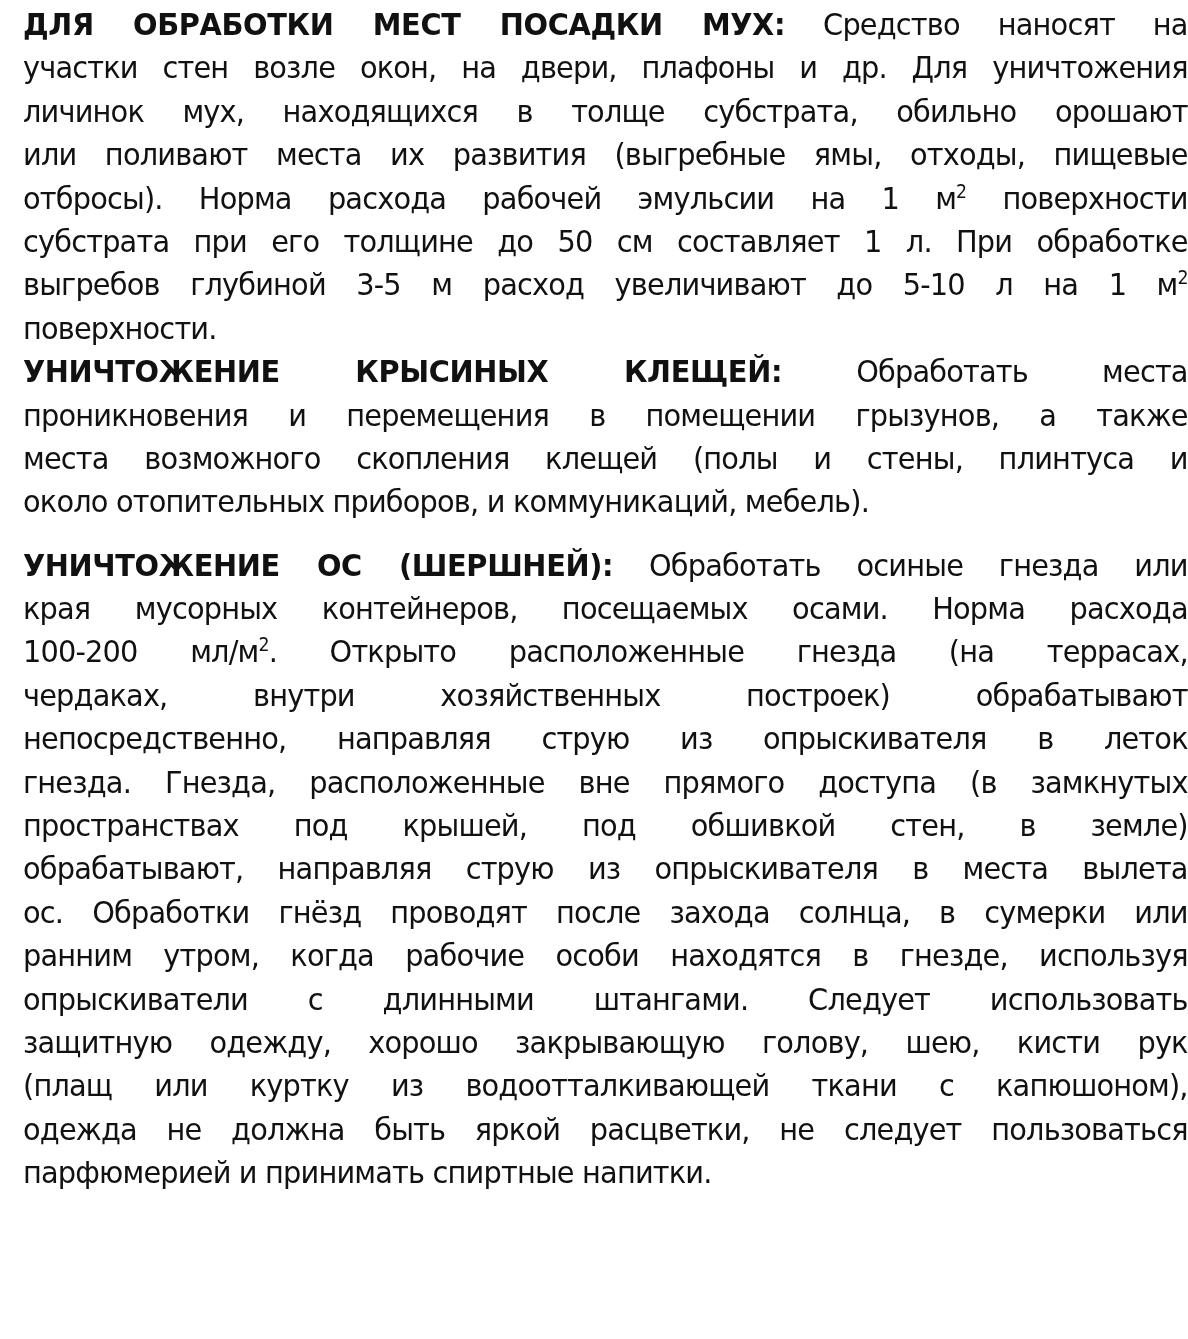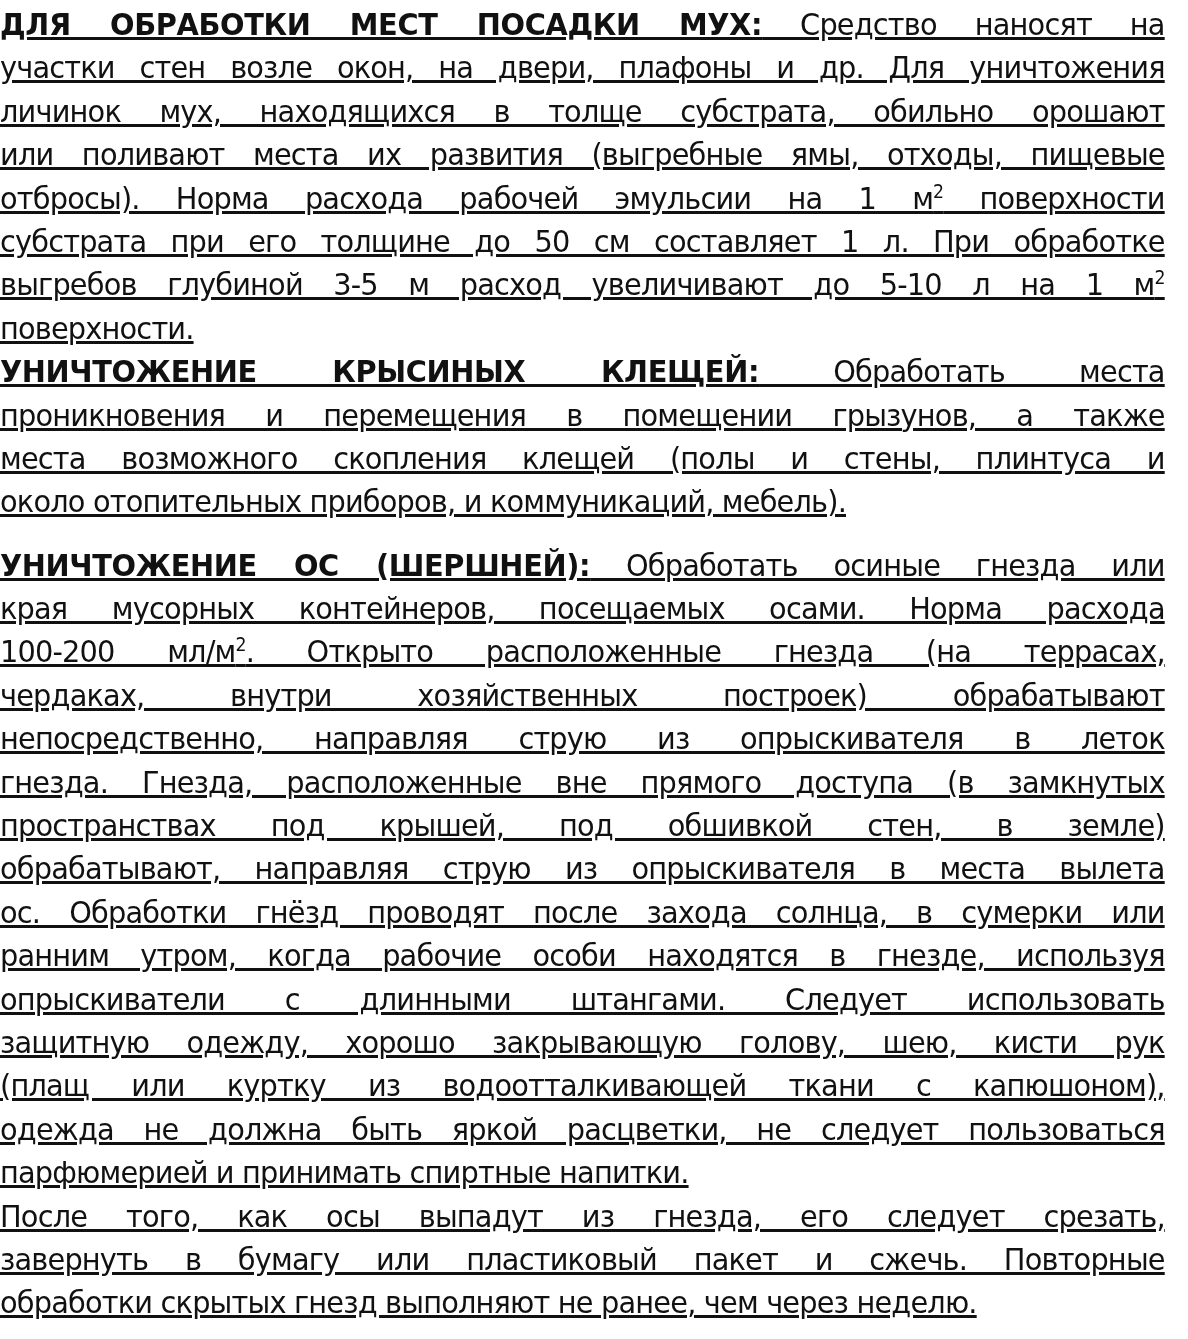--- a/index.html
+++ b/index.html
@@ -6,24 +6,23 @@
   body {
     width: 1188px;
     height: 1339px;
     overflow: hidden;
     position: relative;
     font-family: "DejaVu Sans", "Liberation Sans", sans-serif;
     color: #111111;
   }
   .page {
     position: absolute;
-    left: 0;
+    left: 23px;
     top: 3px;
     width: 1165px;
-    text-decoration: underline;
   }
   .para { margin: 0; }
   .para.gap-before-lg { margin-top: 20px; }
   .line {
     display: block;
     height: 43.4px;
     line-height: 43.4px;
     font-size: 31px;
     white-space: nowrap;
     text-align: justify;
@@ -81,19 +80,14 @@
     <span class="line">обрабатывают, направляя струю из опрыскивателя в места вылета</span>
     <span class="line">ос. Обработки гнёзд проводят после захода солнца, в сумерки или</span>
     <span class="line">ранним утром, когда рабочие особи находятся в гнезде, используя</span>
     <span class="line">опрыскиватели с длинными штангами. Следует использовать</span>
     <span class="line">защитную одежду, хорошо закрывающую голову, шею, кисти рук</span>
     <span class="line">(плащ или куртку из водоотталкивающей ткани с капюшоном),</span>
     <span class="line">одежда не должна быть яркой расцветки, не следует пользоваться</span>
     <span class="line last">парфюмерией и принимать спиртные напитки.</span>
   </div>
 
-  <div class="para">
-    <span class="line">После того, как осы выпадут из гнезда, его следует срезать,</span>
-    <span class="line">завернуть в бумагу или пластиковый пакет и сжечь. Повторные</span>
-    <span class="line last">обработки скрытых гнезд выполняют не ранее, чем через неделю.</span>
-  </div>
 
 </div>
 
 </body></html>

